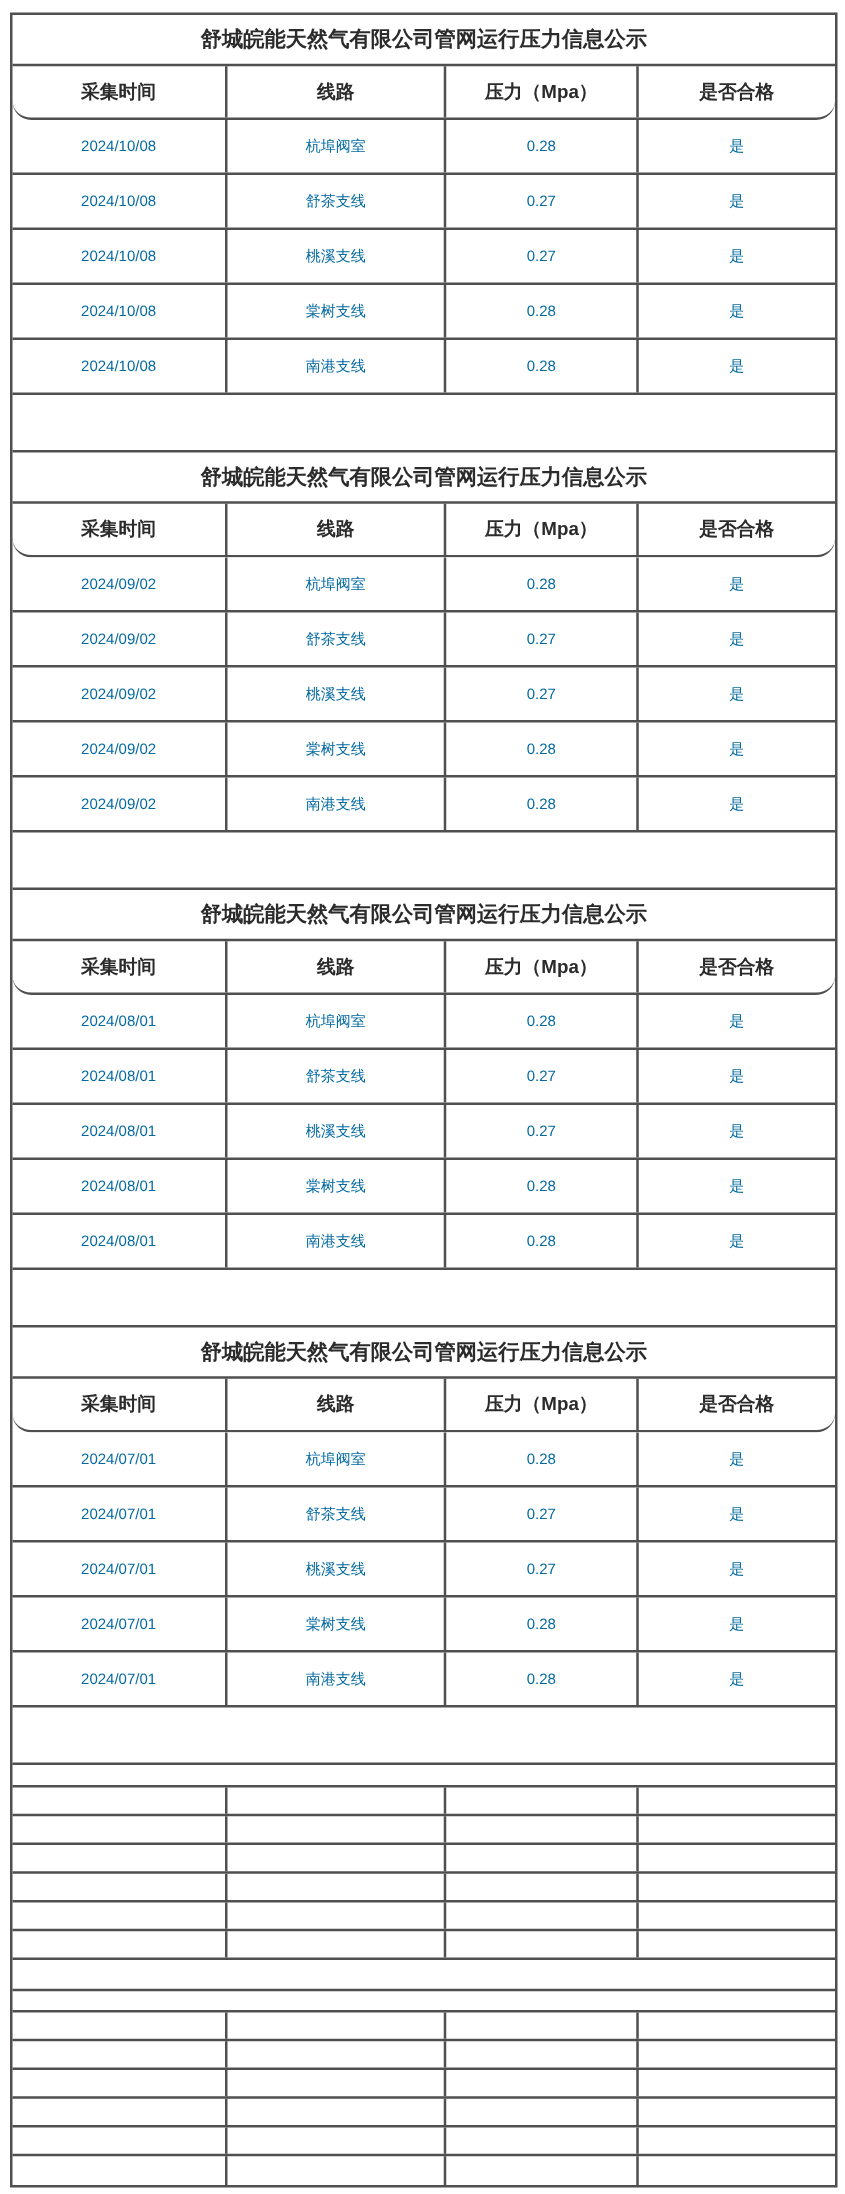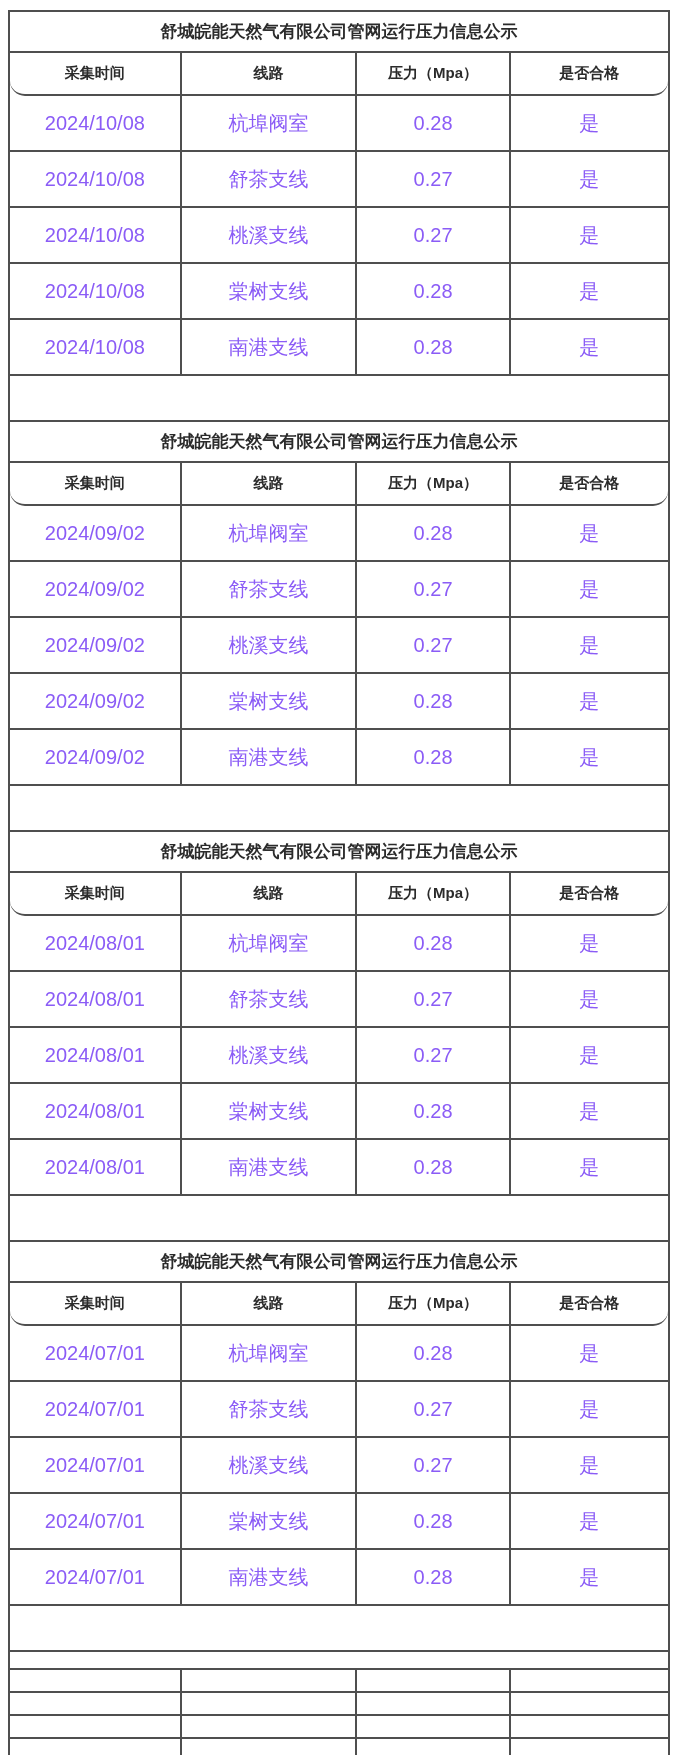--- a/index.html
+++ b/index.html
@@ -38,21 +38,21 @@
     white-space: nowrap;
   }
   .cell:last-child { border-right: none; }
   .cell.full { width: 100%; border-right: none; }
   .c0 { width: 26.1%; }
   .c1 { width: 26.7%; }
   .c2 { width: 23.3%; }
   .c3 { width: 23.9%; }
   .title-row  { height: 41px; font-size: 17px; font-weight: bold; color: #2b2b2b; }
   .header-row { height: 43px; font-size: 15px; font-weight: bold; color: #2b2b2b; border-radius: 15px; }
-  .data-row   { height: 56px; font-size: 20px; color: #8b5cf6; }
+  .data-row   { height: 44px; font-size: 12px; color: #0369a1; }
   .gap-row    { height: 46px; }
   .er-full-a  { height: 18px; }
   .er-full-b  { height: 25px; }
   .er-full-c  { height: 17px; }
   .er-div     { height: 23px; }
 </style>
 </head>
 <body>
 
 <div class="table-wrap" id="table-root">

